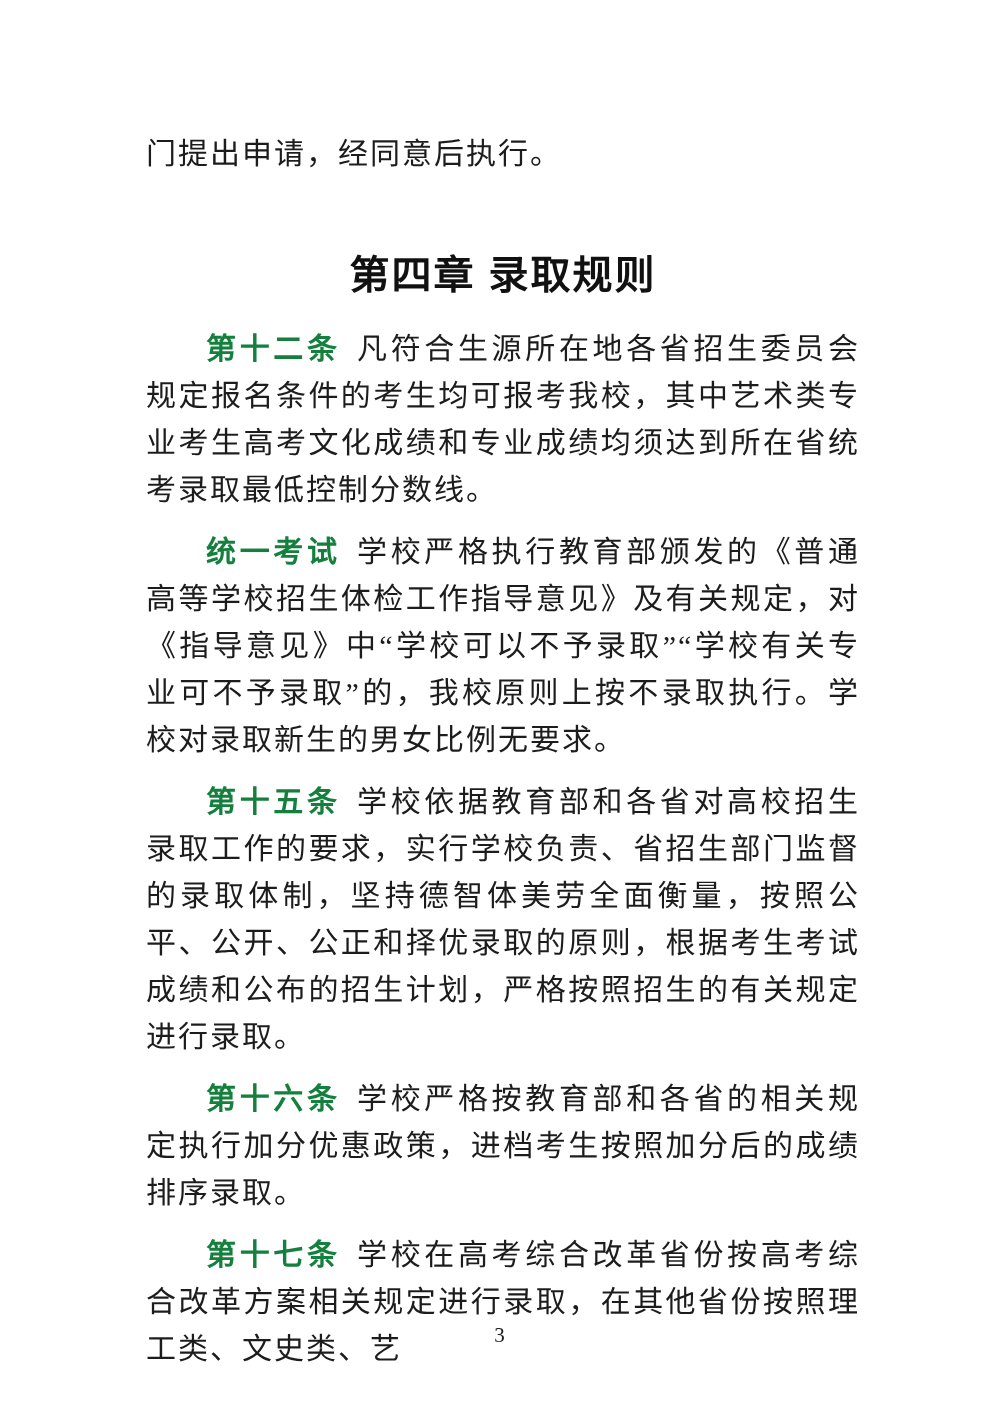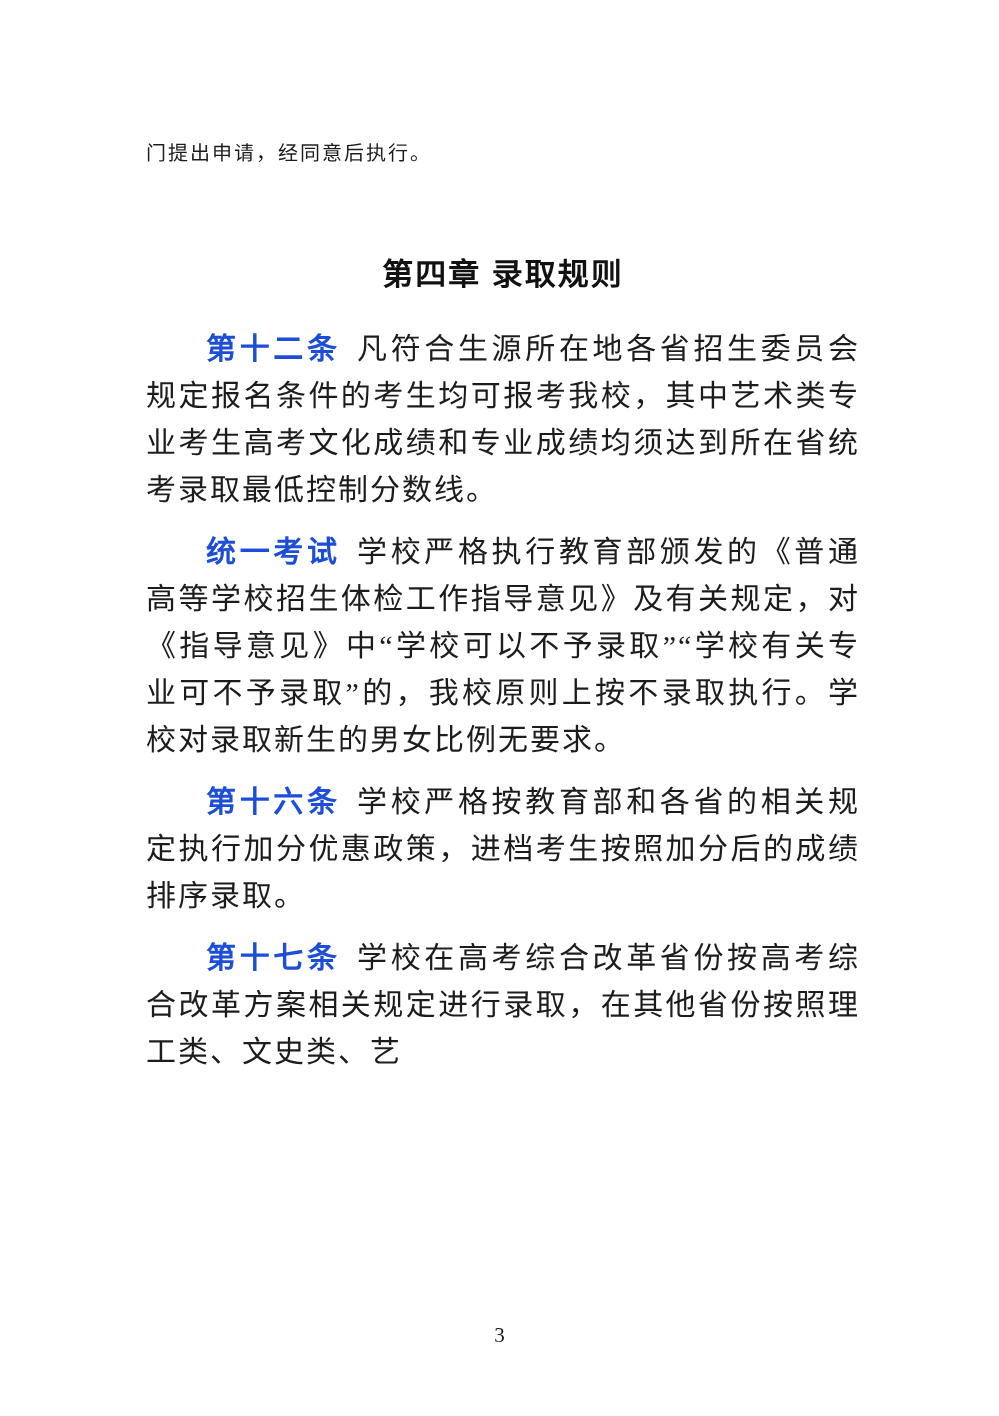--- a/index.html
+++ b/index.html
@@ -13,30 +13,30 @@
     height: 1416px;
     margin: 0 auto;
     background: #ffffff;
     box-sizing: border-box;
     padding: 130px 139px 0 146px;
     color: #1c1c1c;
     font-family: "Liberation Serif", "DejaVu Serif", serif;
     overflow: hidden;
   }
   .continuation {
-    font-size: 20px;
+    font-size: 30px;
     line-height: 47px;
     letter-spacing: 2px;
     margin: 0 0 16px 0;
     text-align: justify;
   }
   .chapter-heading {
     font-family: "Liberation Sans", "DejaVu Sans", sans-serif;
     font-weight: bold;
-    font-size: 31px;
+    font-size: 40px;
     line-height: 44px;
     text-align: center;
     letter-spacing: 2px;
     margin: 76px 0 28px 0;
     color: #111111;
   }
   .article {
     font-size: 30px;
     line-height: 47px;
     letter-spacing: 2px;
@@ -44,21 +44,21 @@
     text-justify: inter-character;
     text-indent: 2em;
     margin: 0 0 15px 0;
   }
   .article:last-of-type {
     margin-bottom: 0;
   }
   .article .lead {
     font-weight: bold;
     margin-right: 0.55em;
-    color: #1d4ed8;
+    color: #15803d;
   }
   .page-number {
     position: absolute;
     left: 0;
     right: 0;
     bottom: 68px;
     text-align: center;
     font-size: 21px;
     line-height: 26px;
     letter-spacing: 0;
@@ -76,20 +76,23 @@
 
   <p class="article">
     <span class="lead">第十二条</span><span>凡符合生源所在地各省招生委员会规定报名条件的考生均可报考我校，其中艺术类专业考生高考文化成绩和专业成绩均须达到所在省统考录取最低控制分数线。</span>
   </p>
 
   <p class="article">
     <span class="lead">统一考试</span><span>学校严格执行教育部颁发的《普通高等学校招生体检工作指导意见》及有关规定，对《指导意见》中“学校可以不予录取”“学校有关专业可不予录取”的，我校原则上按不录取执行。学校对录取新生的男女比例无要求。</span>
   </p>
 
 
+  <p class="article">
+    <span class="lead">第十五条</span><span>学校依据教育部和各省对高校招生录取工作的要求，实行学校负责、省招生部门监督的录取体制，坚持德智体美劳全面衡量，按照公平、公开、公正和择优录取的原则，根据考生考试成绩和公布的招生计划，严格按照招生的有关规定进行录取。</span>
+  </p>
 
   <p class="article">
     <span class="lead">第十六条</span><span>学校严格按教育部和各省的相关规定执行加分优惠政策，进档考生按照加分后的成绩排序录取。</span>
   </p>
 
   <p class="article">
     <span class="lead">第十七条</span><span>学校在高考综合改革省份按高考综合改革方案相关规定进行录取，在其他省份按照理工类、文史类、艺</span>
   </p>
 
   <div class="page-number">3</div>

